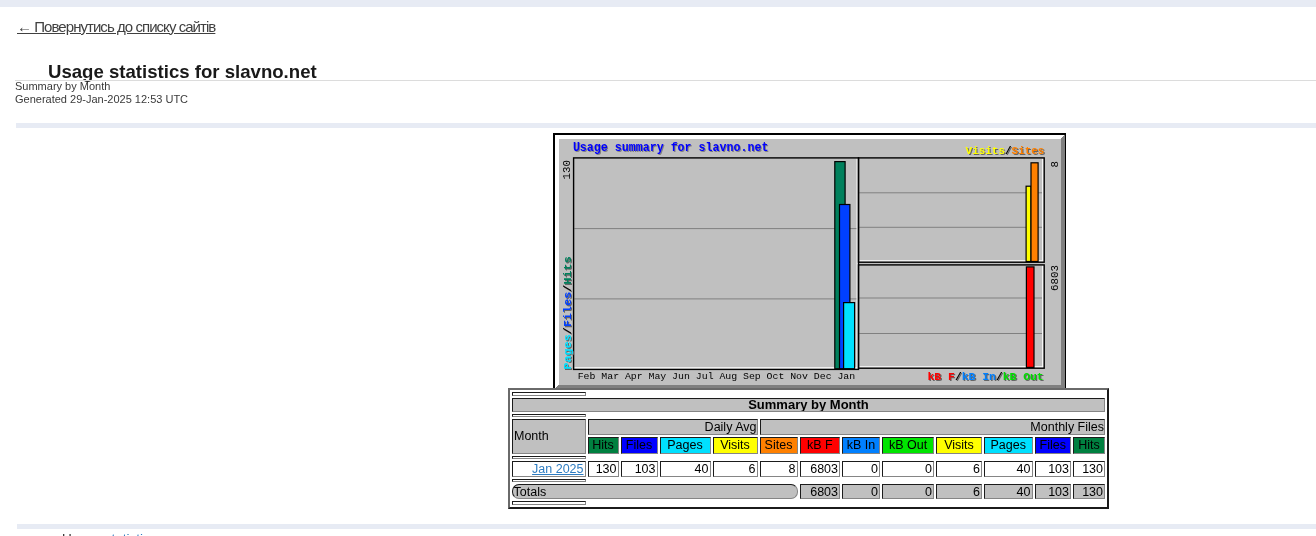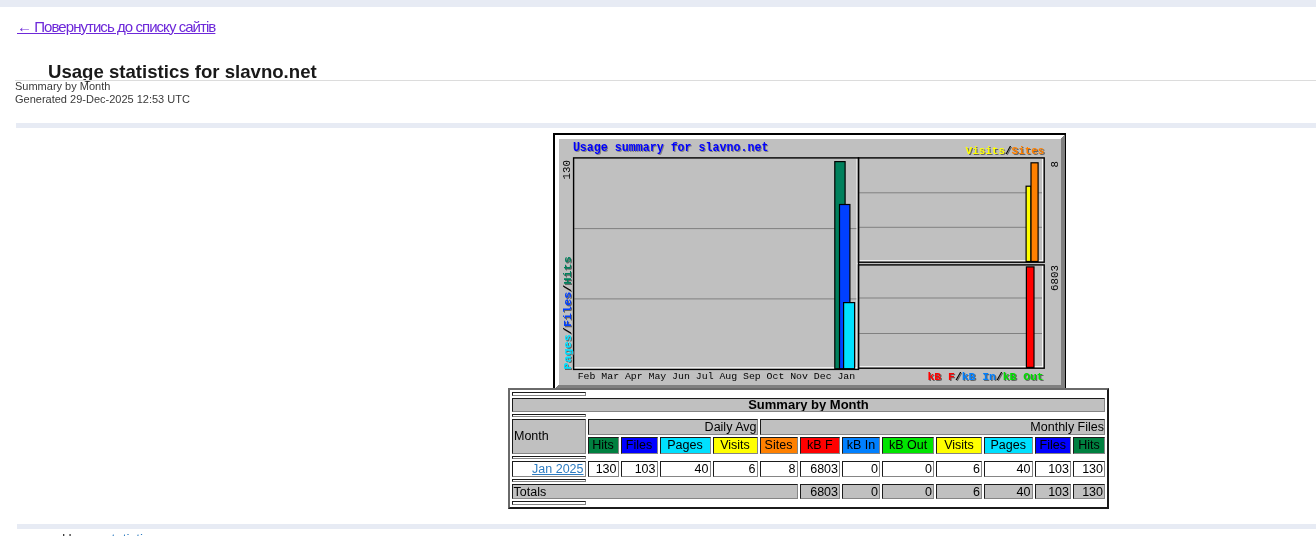--- a/index.html
+++ b/index.html
@@ -1,57 +1,57 @@
 <!DOCTYPE html>
 <html><head>
 <meta charset="utf-8">
 <style>
 html,body{margin:0;padding:0;background:#fff;font-family:"Liberation Sans",sans-serif;}
 body{position:relative;width:1316px;height:536px;overflow:hidden;}
 .band{position:absolute;background:#e7ebf4;}
-a.backlink{position:absolute;left:17px;top:17.5px;font-size:15px;letter-spacing:-0.95px;color:#6d28d9;text-decoration:underline;}
+a.backlink{position:absolute;left:17px;top:17.5px;font-size:15px;letter-spacing:-0.95px;color:#404040;text-decoration:underline;}
 h1.title{position:absolute;left:36px;top:48.5px;margin:12px;font-size:18.6px;font-weight:bold;color:#191919;}
 .hr1{position:absolute;left:15px;top:80px;width:1301px;height:1px;background:#dcdcdc;}
 .small{position:absolute;left:15px;font-size:11px;color:#3a3a3a;}
 .botxt{position:absolute;left:62px;top:531px;font-size:13.5px;color:#333;}
 .botxt b{font-weight:normal;color:#2e7cc1;}
 
 table.sum{position:absolute;left:508px;top:388px;border-collapse:separate;border-spacing:2px;table-layout:fixed;
   border:2px solid;border-color:#6a6a6a #1b1b1b #1b1b1b #6a6a6a;background:#fff;
   font-size:12.5px;line-height:12px;color:#000;}
 table.sum th,table.sum td{box-sizing:border-box;border:1px solid;border-color:#1b1b1b #858585 #858585 #1b1b1b;
   padding:0;font-weight:normal;overflow:hidden;white-space:nowrap;}
 .gy{background:#c0c0c0;}
 .sep td{height:3.5px;background:#fff;}
 tr.titl th{height:14px;background:#c0c0c0;font-weight:bold;font-size:13px;line-height:11px;text-align:center;}
 tr.hd1 th{height:15.5px;text-align:right;}
 tr.hd1 th.mon{text-align:left;padding-left:1px;margin-top:44px;}
 tr.hd2 th{height:17px;text-align:center;}
 tr.datar td{height:15.5px;text-align:right;padding-right:1px;background:#fff;}
 tr.datar td.lnk{text-align:right;padding-left:11px;}
 tr.datar td.lnk a{color:#2e7cc1;}
-tr.totr th{height:15px;text-align:left;padding-left:0.5px;}
+tr.totr th{height:15px;text-align:left;padding-left:0.5px;border-radius:7px;}
 tr.totr td{height:15px;text-align:right;padding-right:1px;background:#c0c0c0;}
 .cHit{background:#008040;}
 .cFil{background:#0000ff;}
 .cPag{background:#00e0ff;}
 .cVis{background:#ffff00;}
 .cSit{background:#ff8000;}
 .cKBF{background:#ff0000;}
 .cKBI{background:#0080ff;}
 .cKBO{background:#00e400;}
 </style>
 </head>
 <body>
 <div class="band" style="top:0;left:0;width:1316px;height:6.5px"></div>
 <a class="backlink" href="#">← Повернутись до списку сайтів</a>
 <h1 class="title">Usage statistics for slavno.net</h1>
 <div class="hr1"></div>
 <div class="small" style="top:80px">Summary by Month</div>
-<div class="small" style="top:93px">Generated 29-Dec-2025 12:53 UTC</div>
+<div class="small" style="top:93px">Generated 29-Jan-2025 12:53 UTC</div>
 <div class="band" style="top:123px;left:16px;width:1300px;height:5px"></div>
 
 <svg id="chart" width="514" height="258" viewBox="0 0 514 258" style="position:absolute;left:553px;top:132.8px;">
 <g shape-rendering="crispEdges">
 <rect x="0.15" y="0.1" width="513.3" height="256.9" fill="#000"></rect>
 <rect x="1.95" y="1.9" width="509.7" height="253.3" fill="#fff"></rect>
 <polygon points="511.5,1.9 511.5,255.3 2,255.3 5.7,251.6 507.8,251.6 507.8,5.6" fill="#808080"></polygon>
 <rect x="5.7" y="5.6" width="502.1" height="246" fill="#c0c0c0"></rect>
 </g>
 

